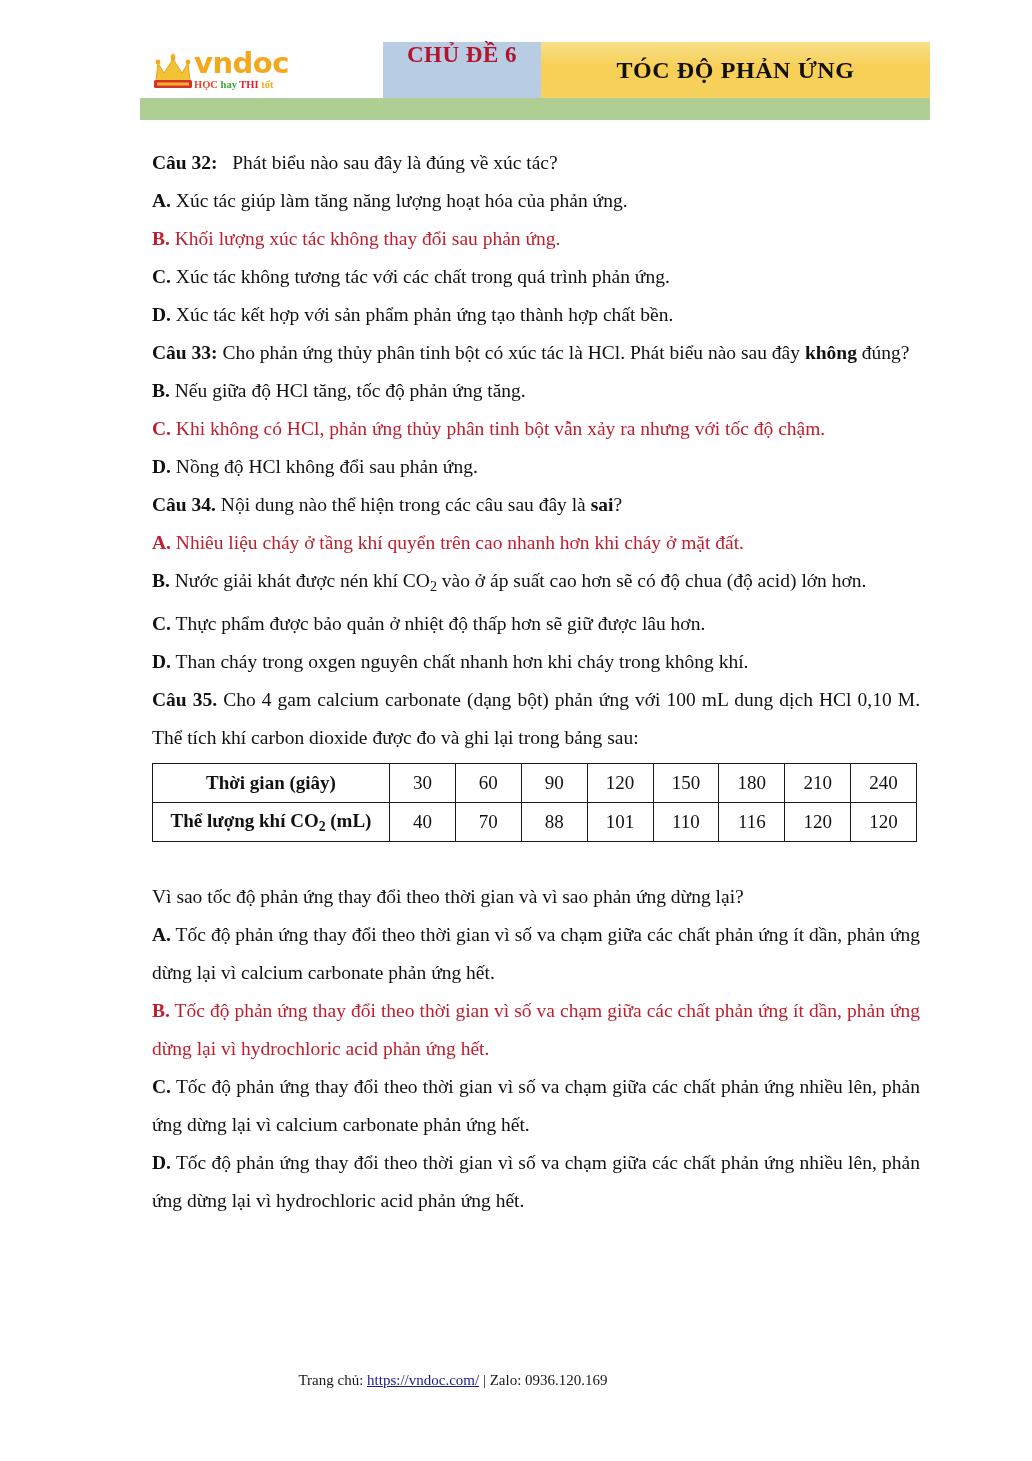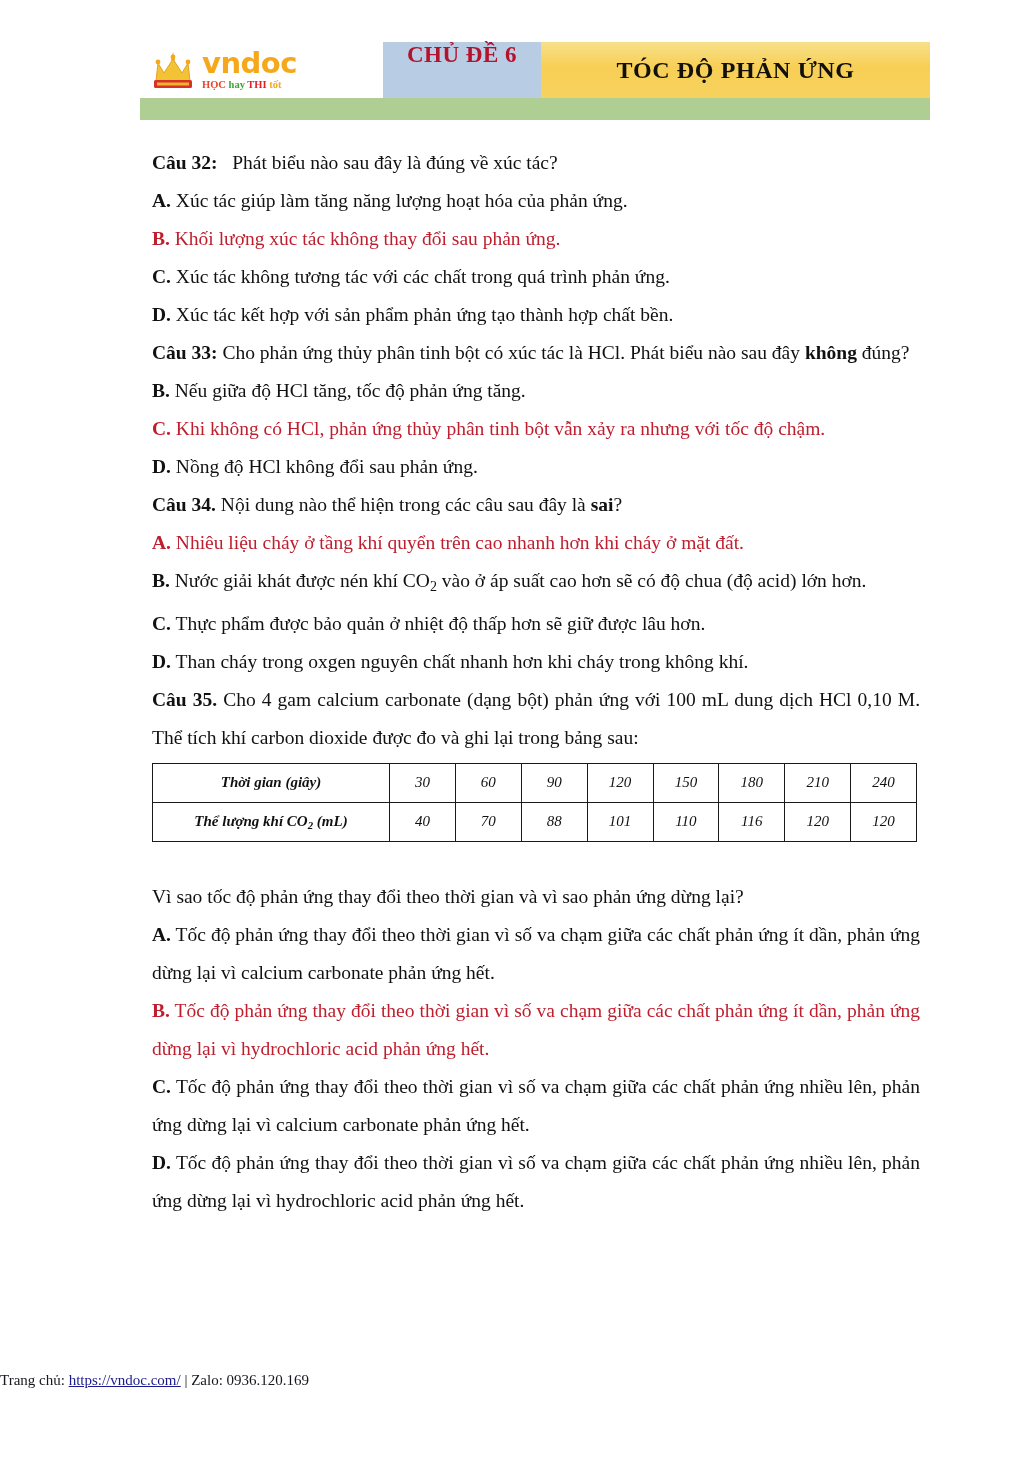--- a/index.html
+++ b/index.html
@@ -45,21 +45,21 @@
     flex: 0 0 243px;
     background: #ffffff;
     display: flex;
     align-items: center;
     padding-left: 12px;
     box-sizing: border-box;
   }
   .logo {
     display: flex;
     align-items: flex-end;
-    gap: 8px;
+    gap: 0;
   }
   .logo-crown {
     width: 42px;
     height: 40px;
     position: relative;
     flex: 0 0 42px;
   }
   .logo-text-wrap {
     display: flex;
     flex-direction: column;
@@ -153,41 +153,41 @@
     margin-bottom: 4px;
     width: 765px;
   }
   table.data {
     border-collapse: collapse;
     width: 765px;
     table-layout: fixed;
   }
   table.data td {
     border: 1.4px solid #1a1a1a;
-    font-size: 15px;
+    font-size: 19px;
     text-align: center;
     height: 36px;
     padding: 1px 2px;
     font-family: "Liberation Serif", serif;
-    font-style: italic;
   }
   table.data td.rowhead {
     font-weight: bold;
     width: 228px;
     text-align: center;
     padding-left: 4px;
     padding-right: 4px;
   }
 
   
   .footer {
     position: absolute;
     left: 0;
     top: 1372px;
     width: 906px;
+    text-align: center;
     font-size: 15px;
     color: #16161d;
   }
   .footer a {
     color: #1a1a8c;
     text-decoration: underline;
   }
 </style>
 </head>
 <body>

